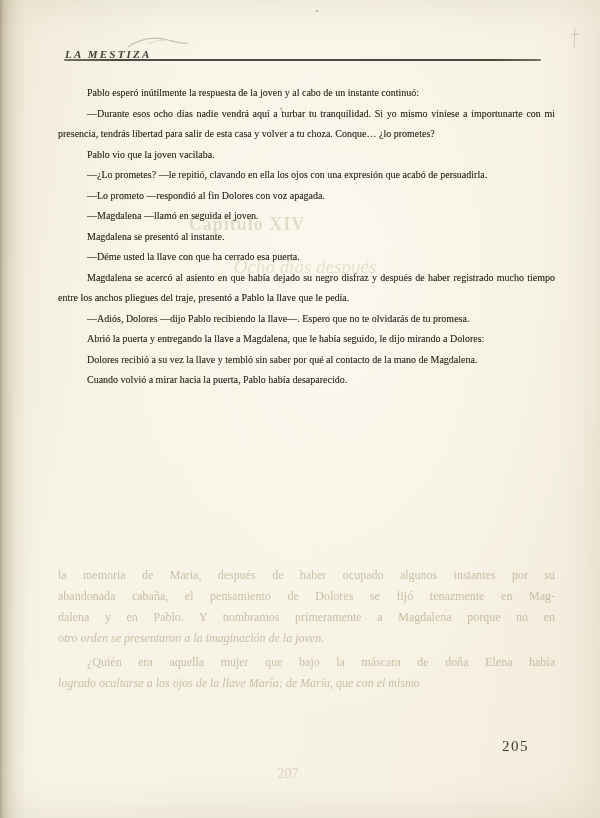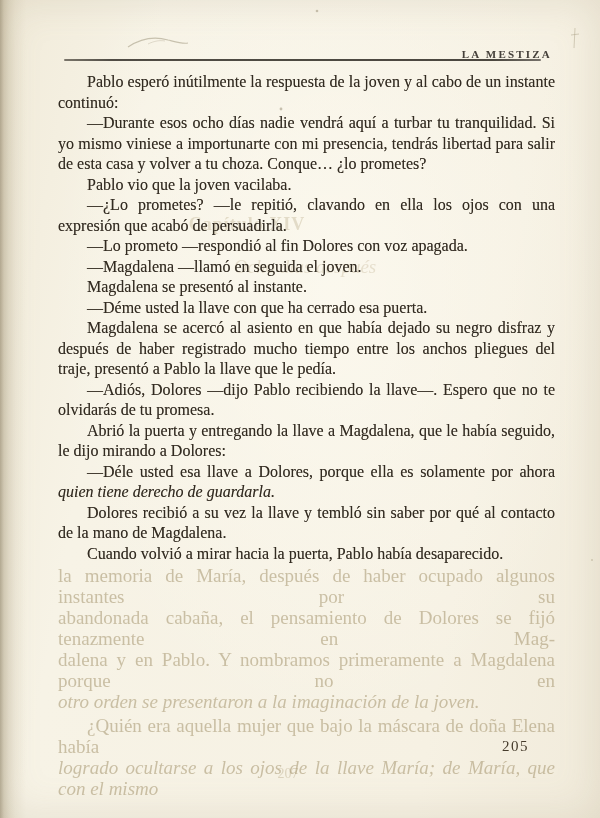--- a/index.html
+++ b/index.html
@@ -16,53 +16,53 @@
     box-shadow:inset 0 0 42px rgba(150,134,100,0.18);
   }
   
   .gutter{
     position:absolute;left:0;top:0;bottom:0;width:26px;
     background:linear-gradient(to right,
       rgba(122,108,78,0.50) 0px, rgba(150,135,102,0.32) 4px,
       rgba(160,146,112,0.20) 9px, rgba(170,156,122,0.10) 15px, rgba(170,156,122,0) 26px);
   }
   .running-head{
-    position:absolute;top:48px;left:77px;width:475px;
-    text-align:right;font-size:11px;font-weight:bold;
-    letter-spacing:2.2px;color:#45403a;
+    position:absolute;top:48px;left:65px;width:475px;
+    font-size:11px;font-weight:bold;
+    letter-spacing:2.2px;color:#45403a;font-style:italic;
   }
   .head-rule{
     position:absolute;top:59px;left:64px;width:477px;height:2px;
     background:linear-gradient(to right,#7a756a,#504c44 10%,#4b473f 90%,#76716a);
     border-radius:1px;
   }
   .body-text{
-    position:absolute;left:58px;top:72px;width:497px;
-    font-size:16px;line-height:20.5px;color:#322b21;
+    position:absolute;left:58px;top:83px;width:497px;
+    font-size:10px;line-height:20.5px;color:#322b21;
     text-align:justify;
     text-shadow:0 0 0.5px rgba(50,43,33,0.45);
   }
   .body-text p{margin:0;text-indent:29px;}
   .ital{font-style:italic;}
   
   .ghost-chapter{
     position:absolute;left:0px;top:186px;width:494px;
     text-align:center;font-size:18px;font-weight:bold;
     color:rgba(173,155,117,0.30);filter:blur(0.6px);
     letter-spacing:1px;
     margin-top:28px;
   }
   .ghost-subheading{
     position:absolute;left:58px;top:256px;width:494px;
     text-align:center;font-size:19px;font-style:italic;
     color:rgba(173,155,117,0.26);filter:blur(0.6px);
   }
   .ghost-block{
     position:absolute;left:58px;top:565px;width:497px;
-    font-size:19px;line-height:21px;
+    font-size:12px;line-height:21px;
     color:rgba(164,147,110,0.55);filter:blur(0.35px);
   }
   .ghost-line{text-align:justify;text-align-last:justify;}
   .ghost-line.gl-end{text-align-last:left;font-style:italic;}
   .ghost-line.gl-indent{text-indent:29px;margin-top:3px;}
   .folio{
     position:absolute;left:502px;top:738px;
     font-size:15px;color:#463c2c;letter-spacing:1.5px;text-align:center;
   }
   .ghost-folio{
@@ -89,23 +89,20 @@
     <p>—Durante esos ocho días nadie vendrá aquí a turbar tu tranquilidad. Si yo mismo viniese a importunarte con mi presencia, tendrás libertad para salir de esta casa y volver a tu choza. Conque… ¿lo prometes?</p>
     <p>Pablo vio que la joven vacilaba.</p>
     <p>—¿Lo prometes? —le repitió, clavando en ella los ojos con una expresión que acabó de persuadirla.</p>
     <p>—Lo prometo —respondió al fin Dolores con voz apagada.</p>
     <p>—Magdalena —llamó en seguida el joven.</p>
     <p>Magdalena se presentó al instante.</p>
     <p>—Déme usted la llave con que ha cerrado esa puerta.</p>
     <p>Magdalena se acercó al asiento en que había dejado su negro disfraz y después de haber registrado mucho tiempo entre los anchos pliegues del traje, presentó a Pablo la llave que le pedía.</p>
     <p>—Adiós, Dolores —dijo Pablo recibiendo la llave—. Espero que no te olvidarás de tu promesa.</p>
     <p>Abrió la puerta y entregando la llave a Magdalena, que le había seguido, le dijo mirando a Dolores:</p>
-    <p>
-      <span>—Déle usted esa llave a Dolores, porque ella es solamente por ahora </span><span class="ital">quien tiene derecho de guardarla.</span>
-    </p>
     <p>Dolores recibió a su vez la llave y tembló sin saber por qué al contacto de la mano de Magdalena.</p>
     <p>Cuando volvió a mirar hacia la puerta, Pablo había desaparecido.</p>
   </div>
 
   <div class="ghost-block">
     <div class="ghost-line">la memoria de María, después de haber ocupado algunos instantes por su</div>
     <div class="ghost-line">abandonada cabaña, el pensamiento de Dolores se fijó tenazmente en Mag-</div>
     <div class="ghost-line">dalena y en Pablo. Y nombramos primeramente a Magdalena porque no en</div>
     <div class="ghost-line gl-end">otro orden se presentaron a la imaginación de la joven.</div>
     <div class="ghost-line gl-indent">¿Quién era aquella mujer que bajo la máscara de doña Elena había</div>

